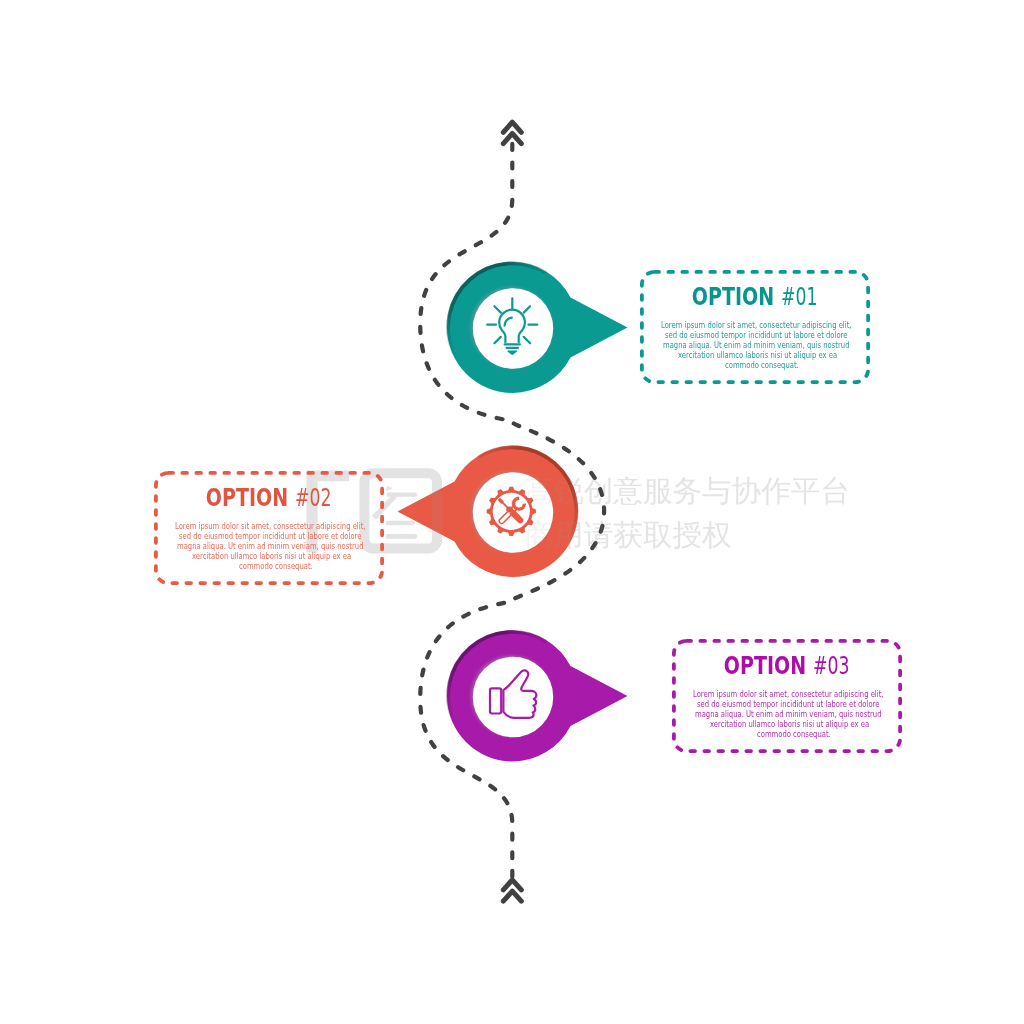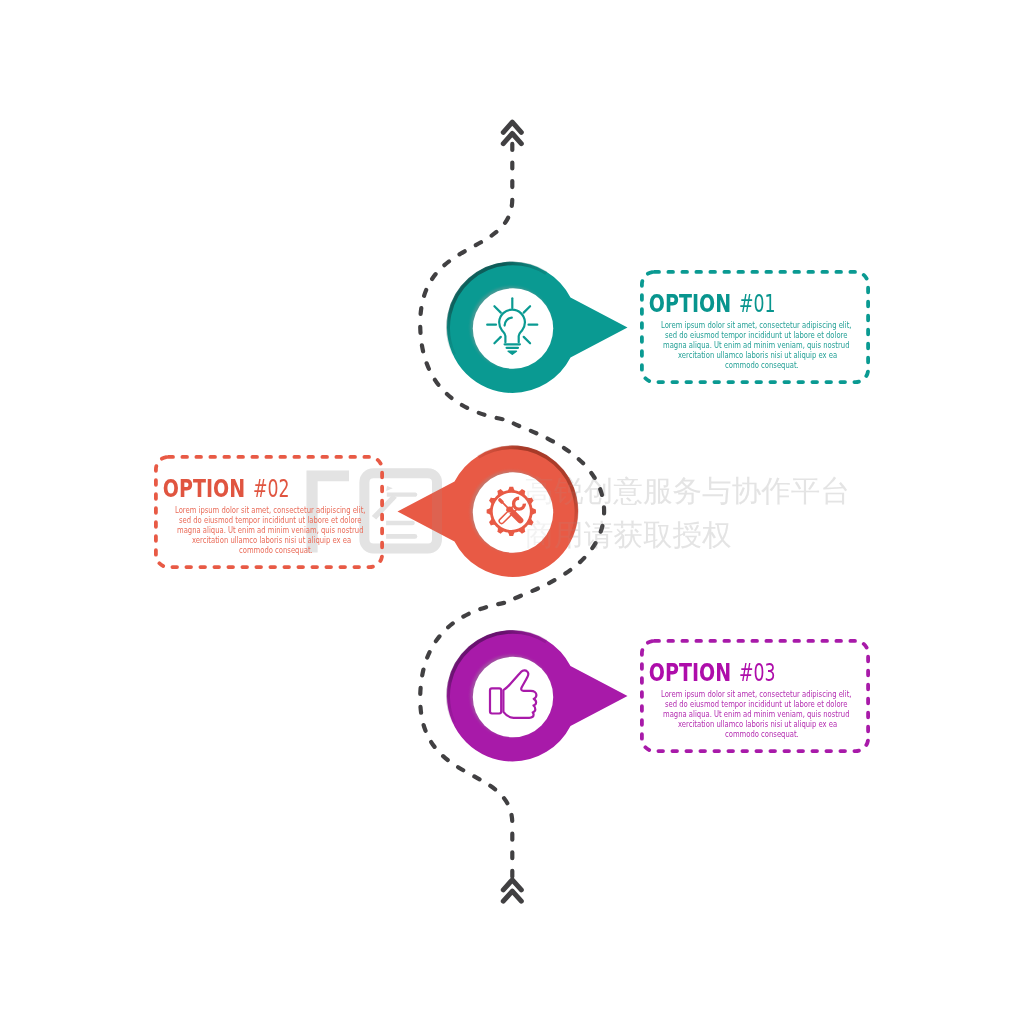--- a/index.html
+++ b/index.html
@@ -8,26 +8,26 @@
   #stage{position:relative;width:1024px;height:1024px;background:#fff;}
   svg.layer{position:absolute;left:0;top:0;width:1024px;height:1024px;}
   .wm-text{font-family:"DejaVu Sans",sans-serif;font-size:29.6px;fill:#efefef;text-anchor:start;}
   .wm-over{opacity:0.12;}
   .wm-text-over{fill:#9e9e9e;}
   .pin1{fill:#0a9a92;} .pin2{fill:#e85a45;} .pin3{fill:#a81aa9;}
   .ic1{stroke:#0a9a92;} .ic2{fill:#e85a45;} .ic3{stroke:#a81aa9;}
   .ic1,.ic3{stroke-width:2.2;fill:none;stroke-linecap:round;stroke-linejoin:round;}
   .card{position:absolute;box-sizing:border-box;width:230px;height:114px;}
   .card1{left:640px;top:270px;}
-  .card2{left:154px;top:455px;}
-  .card3{left:640px;top:639px;}
+  .card2{left:154px;top:471px;}
+  .card3{left:672px;top:639px;}
   .card-frame{position:absolute;left:0;top:0;width:230px;height:114px;overflow:visible;}
-  .card-title{position:absolute;left:-3px;right:0;top:14.6px;text-align:left;white-space:nowrap;
+  .card-title{position:absolute;left:-3px;right:0;top:14.6px;text-align:center;white-space:nowrap;
               font-family:"DejaVu Sans Condensed","DejaVu Sans",sans-serif;
-              font-size:24.2px;line-height:24.2px;margin-top:7px;}
+              font-size:24.2px;line-height:24.2px;}
   .card-title b{font-weight:bold;display:inline-block;transform:scaleX(0.874);transform-origin:right center;}
   .card-title .lt{font-weight:normal;display:inline-block;transform:scaleX(0.795);transform-origin:left center;margin-left:7.5px;}
   .card-body{position:absolute;left:20.2px;top:50px;
              font-family:"DejaVu Sans Condensed","DejaVu Sans",sans-serif;font-size:8.3px;
              line-height:10px;text-align:center;}
   .card-body div{display:inline-block;transform:scaleX(0.9146);transform-origin:left center;white-space:nowrap;}
   .card1 .card-title{color:#08958e;} .card1 .card-body{color:#24a096;}
   .card2 .card-title{color:#e05540;} .card2 .card-body{color:#ea6b58;}
   .card3 .card-title{color:#ae0daa;} .card3 .card-body{color:#b32cb0;}
 </style>

